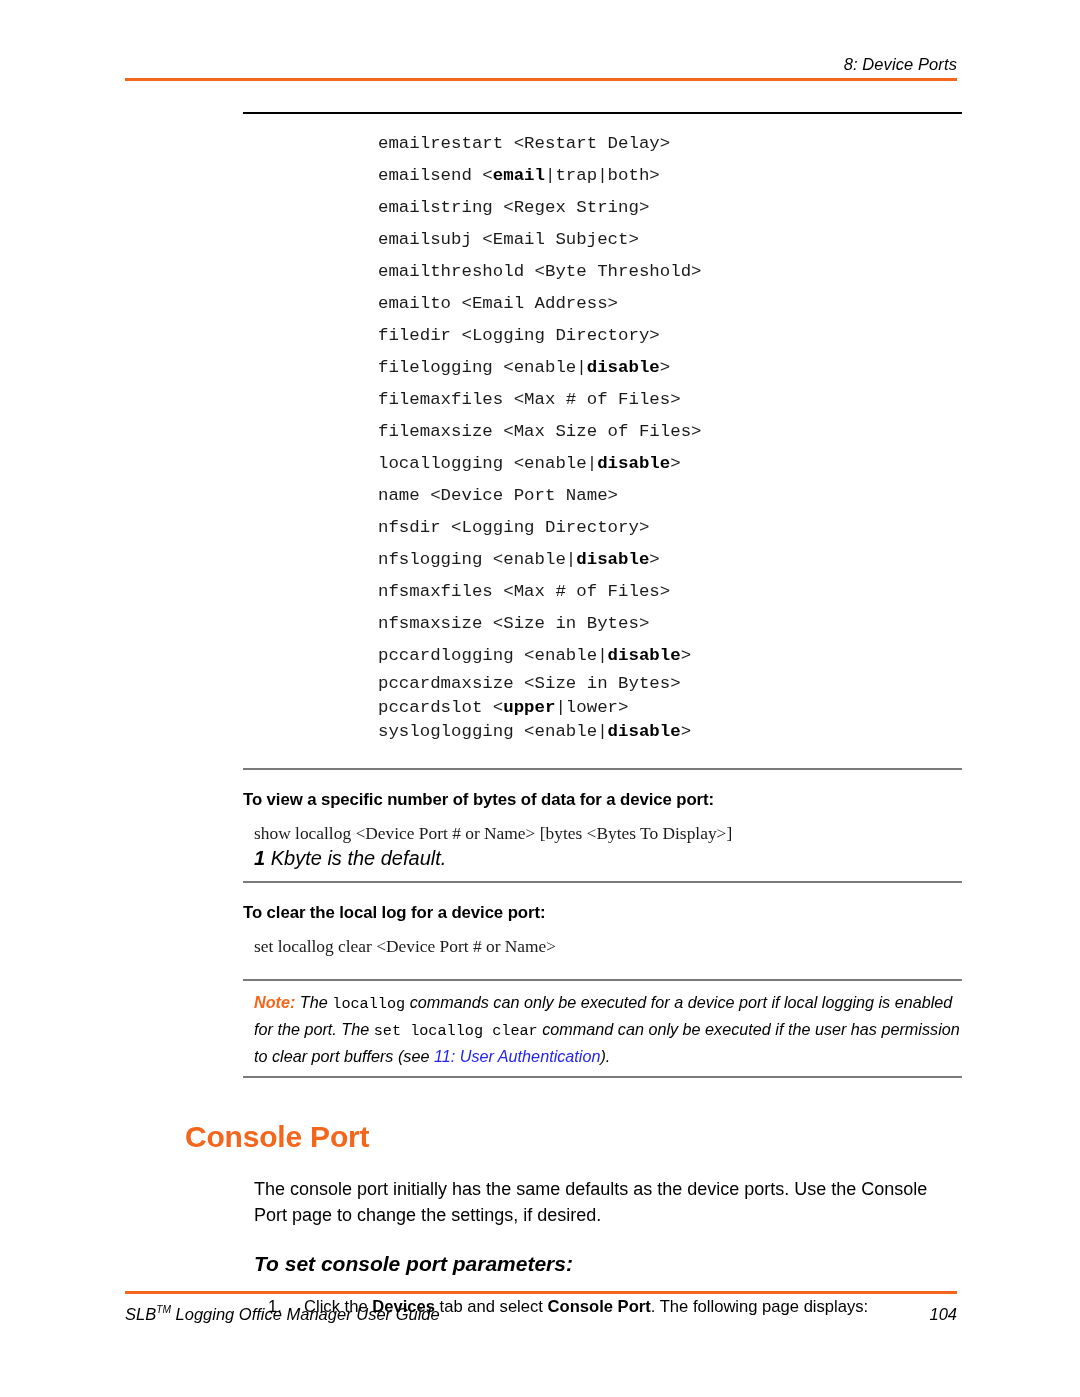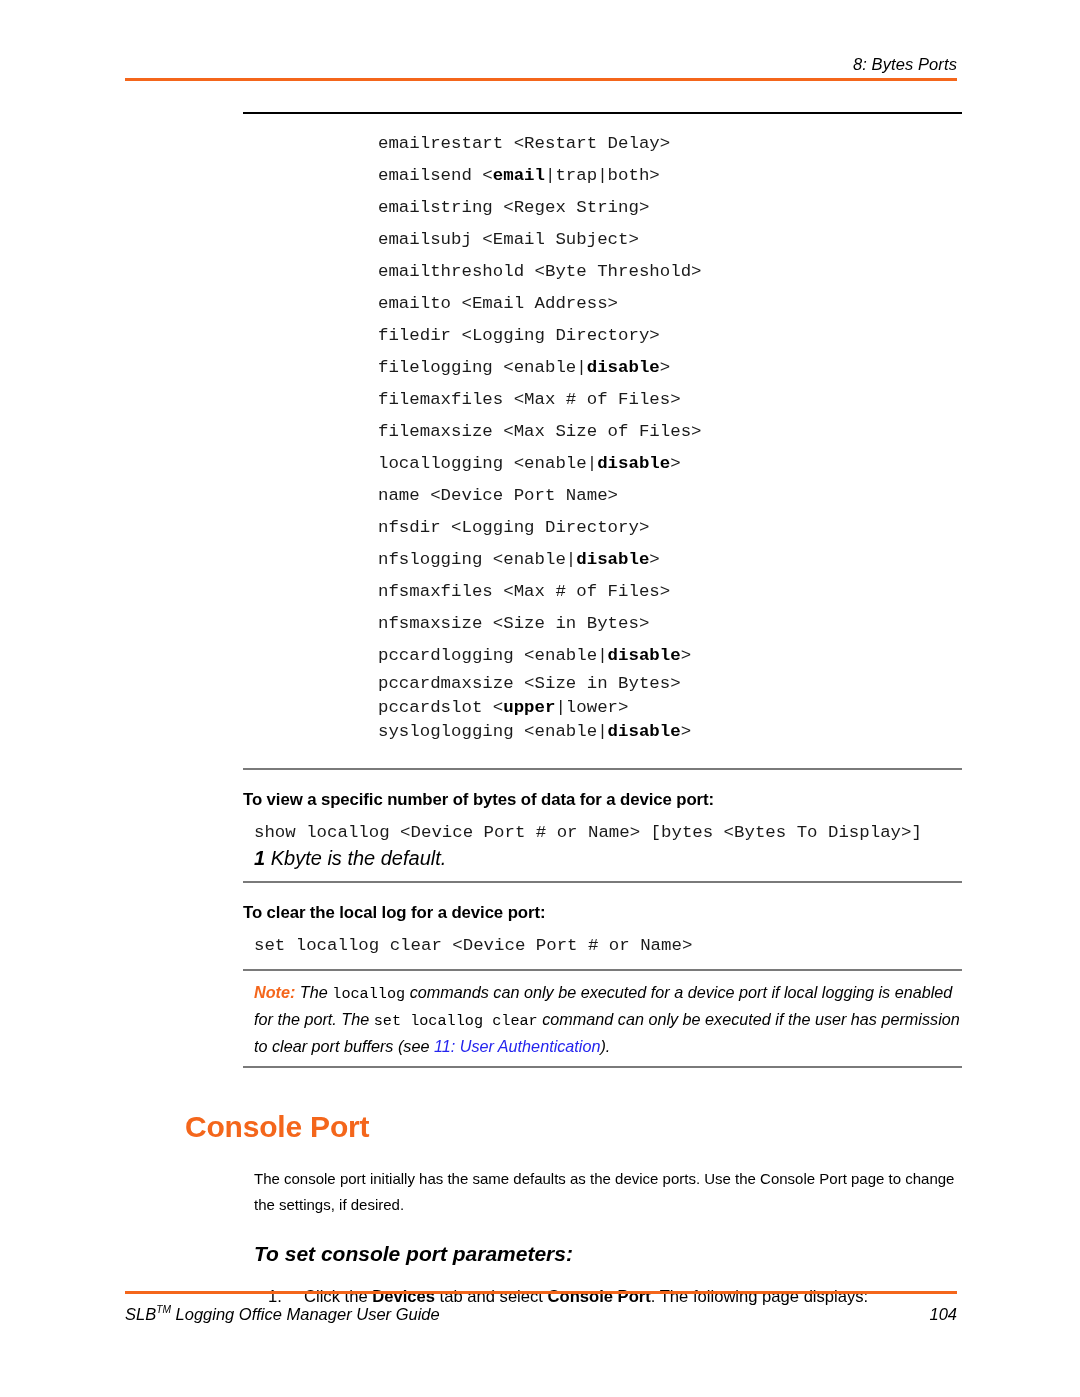--- a/index.html
+++ b/index.html
@@ -88,41 +88,42 @@
   }
   .subhead {
     font-size: 16.8px;
     font-weight: bold;
     color: #000;
     margin-top: 20px;
     margin-bottom: 10px;
     letter-spacing: -0.1px;
   }
   .cmd-flush {
-    font-family: Liberation Mono, monospace;
+    font-family: Liberation Serif, serif;
     font-size: 17.4px;
     line-height: 26px;
     white-space: pre;
     color: #1a1a1a;
     padding-left: 11px;
   }
   .note-italic {
     font-style: italic;
     font-size: 20px;
     line-height: 22px;
     padding-left: 11px;
     margin-top: 1px;
     margin-bottom: 12px;
   }
   .note-italic b {
     font-weight: bold;
   }
 
   
   .notebox {
+    margin-top: 10px;
   }
   .notebox-body {
     font-style: italic;
     font-size: 16.2px;
     line-height: 25px;
     padding: 9px 0 7px 11px;
     color: #000;
   }
   .note-label {
     color: #F4661B;
@@ -144,21 +145,21 @@
     color: #F4661B;
     font-size: 30px;
     font-weight: bold;
     letter-spacing: -0.2px;
     margin-top: 42px;
     margin-bottom: 0px;
     margin-left: -58px;
   }
 
   .body-para {
-    font-size: 15px;
+    font-size: 18px;
     line-height: 26px;
     padding-left: 11px;
     margin-top: 22px;
     color: #000;
   }
   .step-head {
     font-size: 21px;
     font-weight: bold;
     padding-left: 11px;
     margin-top: 24px;
@@ -207,21 +208,21 @@
     font-size: 0.62em;
     vertical-align: super;
   }
 </style>
 </head>
 <body>
 
 <div class="page">
 
   <div class="header">
-    <div class="header-title">8: Bytes Ports</div>
+    <div class="header-title">8: Device Ports</div>
     <div class="rule-orange"></div>
   </div>
 
   <div class="content">
 
     <div class="rule-black"></div>
 
     <div class="code-block">
       <div class="cmd"><span>emailrestart &lt;Restart Delay&gt;</span></div>
       <div class="cmd"><span>emailsend &lt;</span><b>email</b><span>|trap|both&gt;</span></div>

